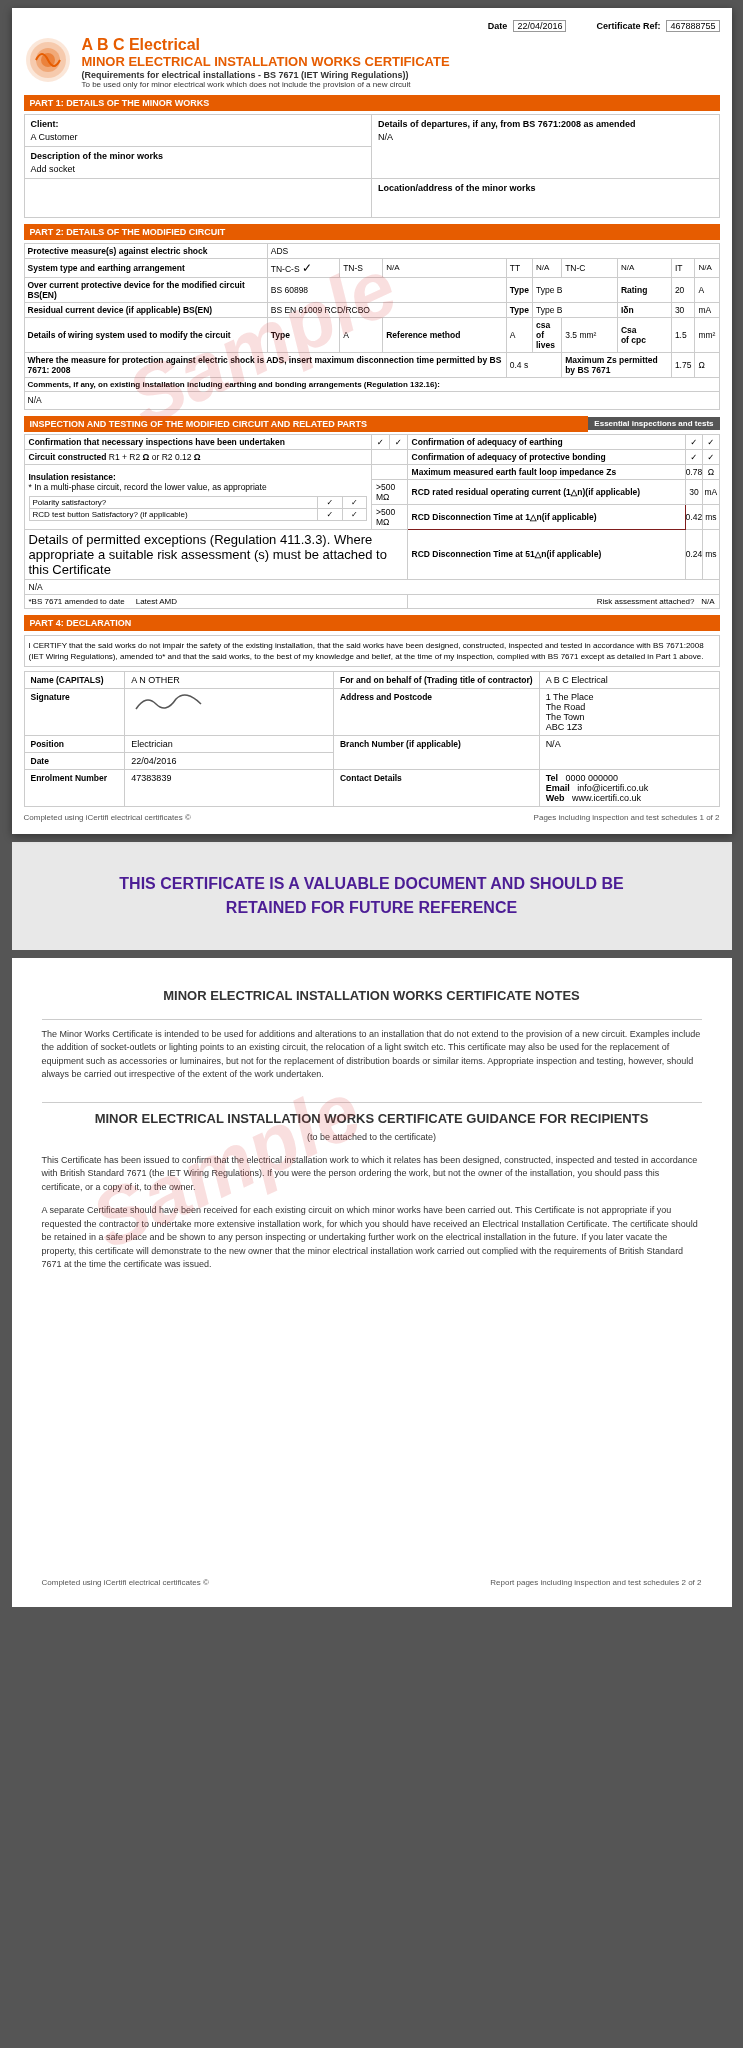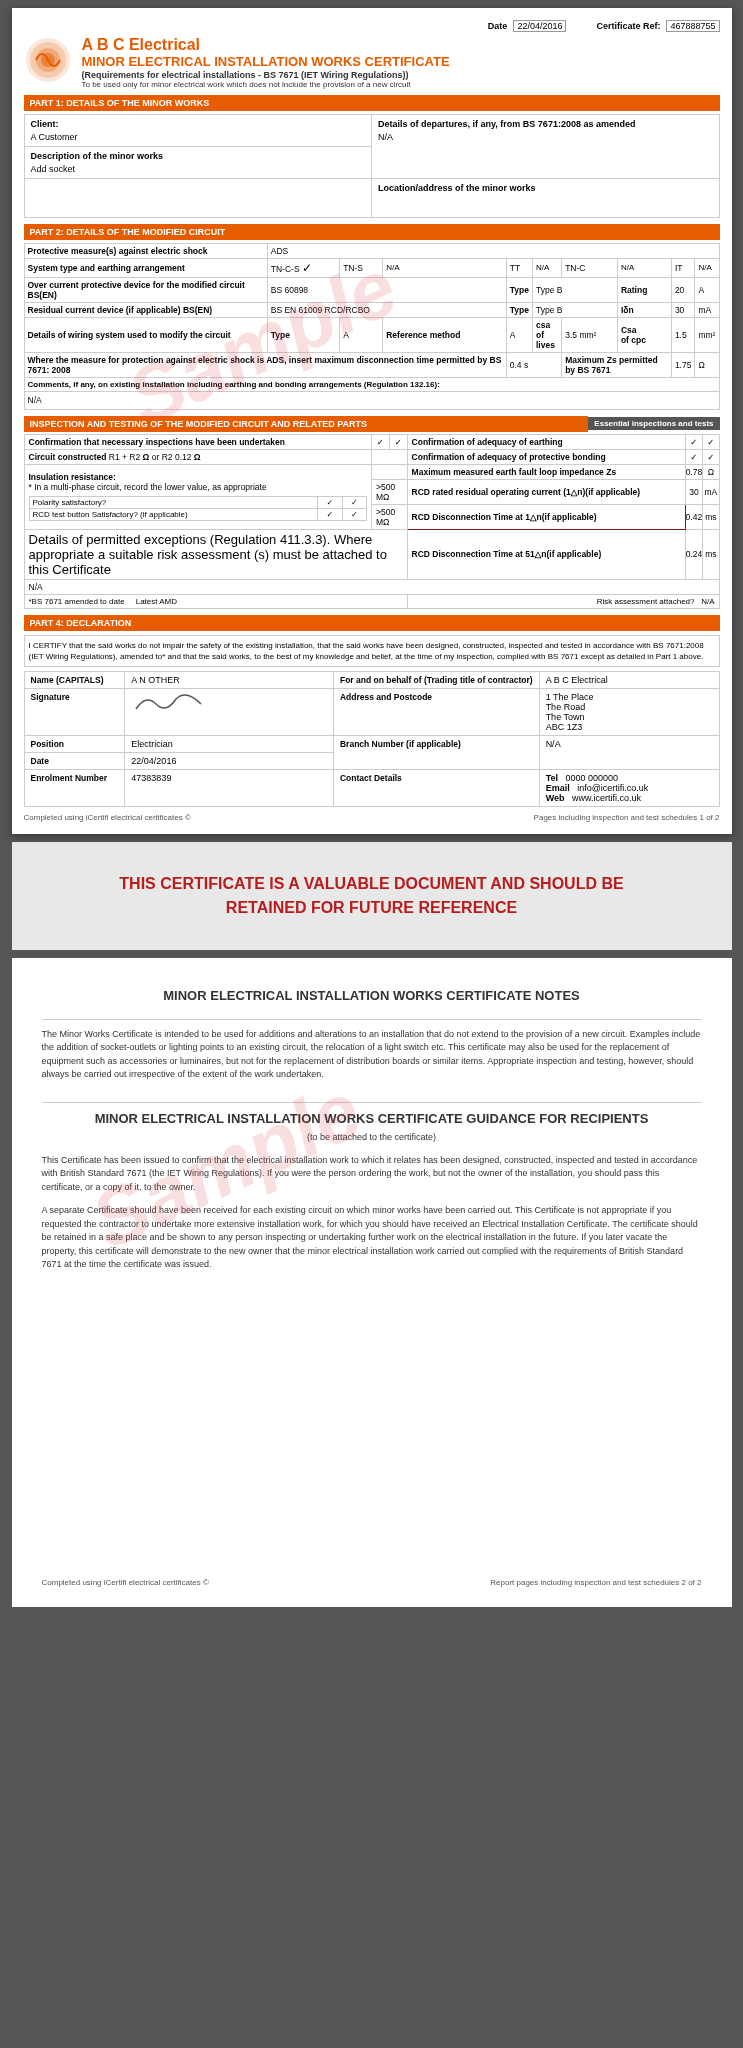--- a/index.html
+++ b/index.html
@@ -127,21 +127,21 @@
       background: #e8e8e8;
       width: 720px;
       margin: 0 auto 8px;
       padding: 30px 40px;
       text-align: center;
     }
 
     .page2-banner {
       font-size: 16px;
       font-weight: bold;
-      color: #b91c1c;
+      color: #4c1d95;
       line-height: 1.5;
     }
 
     .page3 {
       background: white;
       width: 720px;
       margin: 0 auto 8px;
       padding: 20px 30px;
       position: relative;
     }

